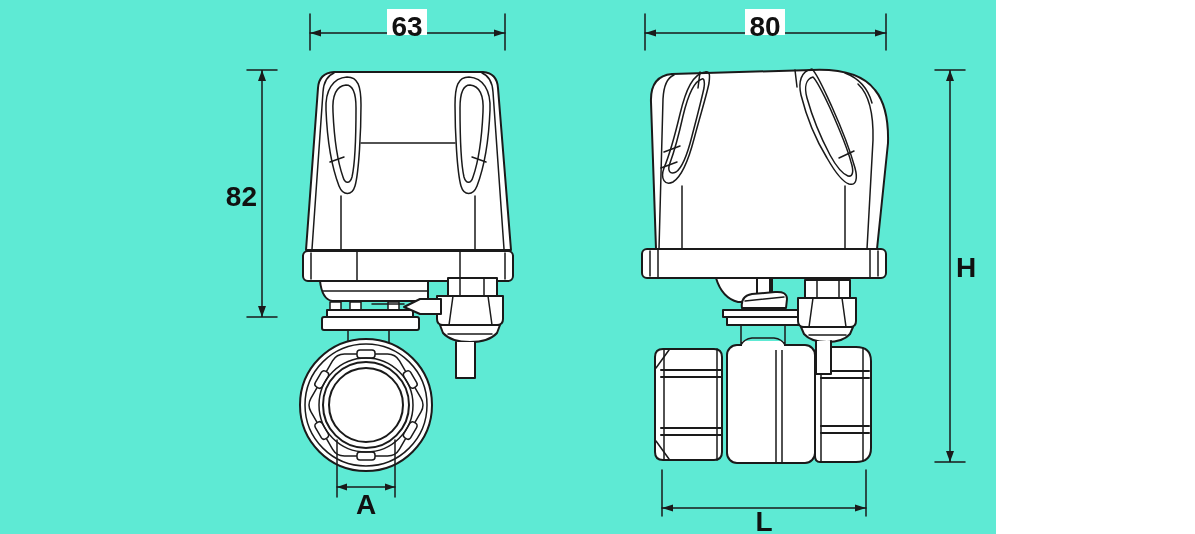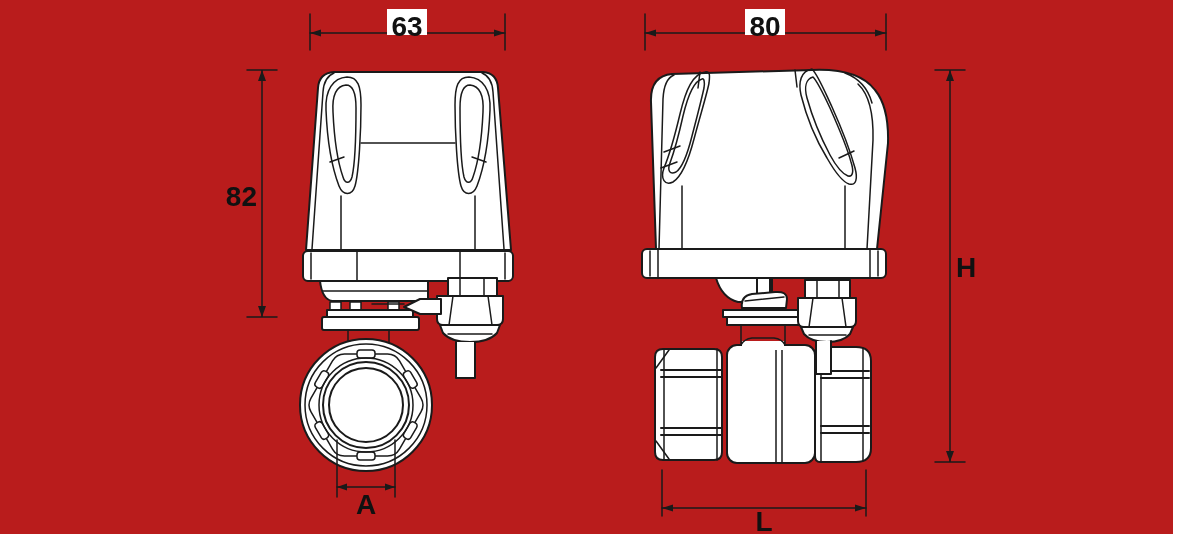--- a/index.html
+++ b/index.html
@@ -1,16 +1,16 @@
 <!DOCTYPE html>
 <html><head>
 <meta charset="utf-8">
 <style>
   html,body{margin:0;padding:0;background:#ffffff;}
-  .canvas{position:relative;width:1173px;height:534px;background:#b91c1c;overflow:hidden;
+  .canvas{position:relative;width:996px;height:534px;background:#5eead4;overflow:hidden;
           font-family:"Liberation Sans",sans-serif;}
   svg{display:block;}
   path,rect,circle,polygon{vector-effect:non-scaling-stroke;}
   .ln{stroke:#1a1a1a;stroke-width:2;fill:none;stroke-linecap:round;stroke-linejoin:round;}
   .s15{stroke-width:1.5;}
   .wfill{fill:#ffffff;}
   .erase{fill:#ffffff;stroke:none;}
   .arrow{fill:#1a1a1a;stroke:none;}
   .dim-text{font-family:"Liberation Sans",sans-serif;font-weight:bold;font-size:28px;fill:#111111;}
 </style>

